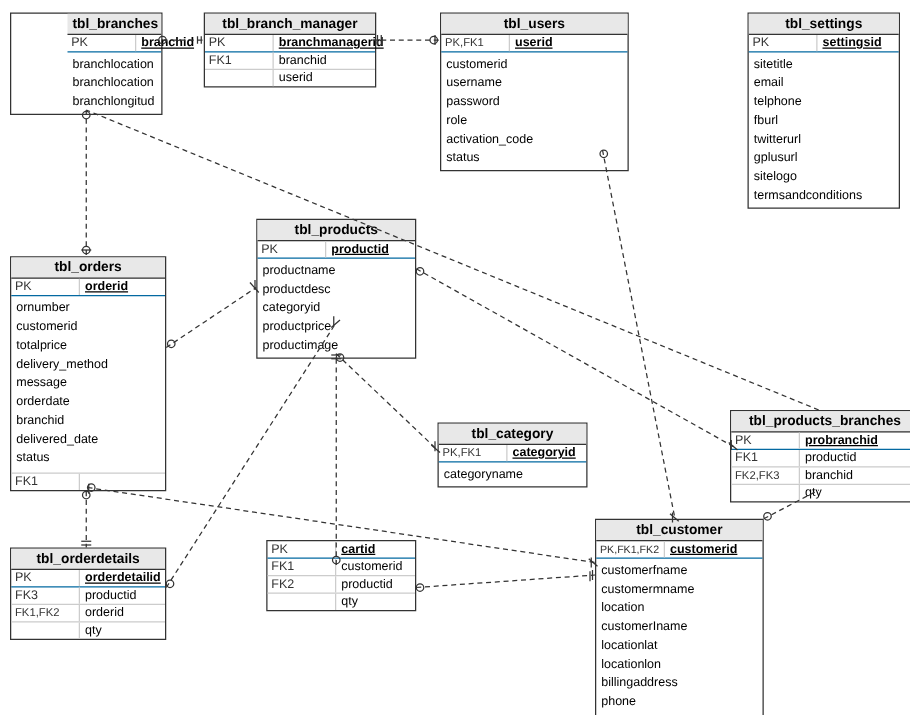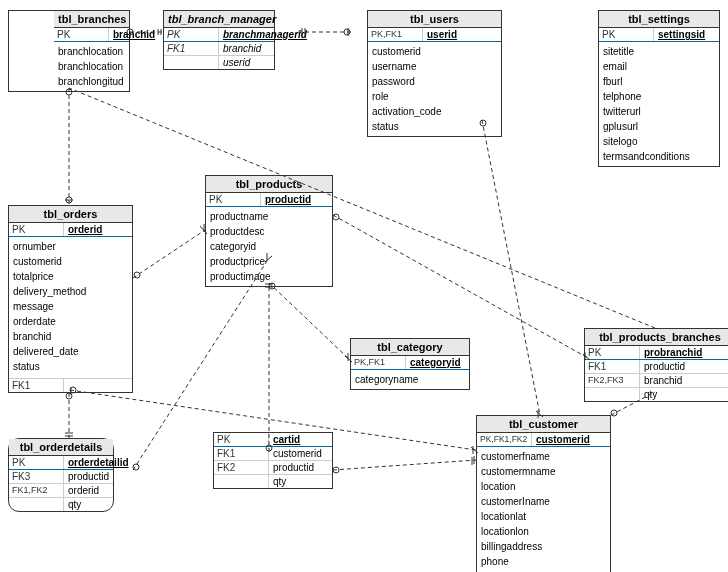--- a/index.html
+++ b/index.html
@@ -88,37 +88,37 @@
       <div class="col-key">PK</div>
       <div class="col-field pk-field">branchid</div>
     </div>
     <div class="field-list">
       <div>branchlocation</div>
       <div>branchlocation</div>
       <div>branchlongitud</div>
     </div>
   </div>
 
-  <div class="table-box" style="left:163px;top:10px;width:112px;font-style:italic;">
+  <div class="table-box" style="left:163px;top:10px;width:138px;">
     <div class="table-header">tbl_branch_manager</div>
     <div class="pk-row">
       <div class="col-key">PK</div>
       <div class="col-field pk-field">branchmanagerid</div>
     </div>
     <div class="table-row">
       <div class="col-key">FK1</div>
       <div class="col-field">branchid</div>
     </div>
     <div class="table-row">
       <div class="col-key"></div>
       <div class="col-field">userid</div>
     </div>
   </div>
 
-  <div class="table-box" style="left:367px;top:10px;width:135px;">
+  <div class="table-box" style="left:352px;top:10px;width:151px;">
     <div class="table-header">tbl_users</div>
     <div class="pk-row">
       <div class="col-key" style="font-size:9px;">PK,FK1</div>
       <div class="col-field pk-field">userid</div>
     </div>
     <div class="field-list">
       <div>customerid</div>
       <div>username</div>
       <div>password</div>
       <div>role</div>
@@ -129,22 +129,22 @@
 
   <div class="table-box" style="left:598px;top:10px;width:122px;">
     <div class="table-header">tbl_settings</div>
     <div class="pk-row">
       <div class="col-key">PK</div>
       <div class="col-field pk-field">settingsid</div>
     </div>
     <div class="field-list">
       <div>sitetitle</div>
       <div>email</div>
+      <div>telphone</div>
       <div>fburl</div>
-      <div>telphone</div>
       <div>twitterurl</div>
       <div>gplusurl</div>
       <div>sitelogo</div>
       <div>termsandconditions</div>
     </div>
   </div>
 
   <div class="table-box" style="left:8px;top:205px;width:125px;">
     <div class="table-header">tbl_orders</div>
     <div class="pk-row">
@@ -227,21 +227,21 @@
       <div>location</div>
       <div>customerIname</div>
       <div>locationlat</div>
       <div>locationlon</div>
       <div>billingaddress</div>
       <div>phone</div>
       <div>email</div>
     </div>
   </div>
 
-  <div class="table-box" style="left:8px;top:438px;width:106px;border-radius:11px;">
+  <div class="table-box" style="left:8px;top:438px;width:125px;">
     <div class="table-header">tbl_orderdetails</div>
     <div class="pk-row">
       <div class="col-key">PK</div>
       <div class="col-field pk-field">orderdetailid</div>
     </div>
     <div class="table-row">
       <div class="col-key">FK3</div>
       <div class="col-field">productid</div>
     </div>
     <div class="table-row">

